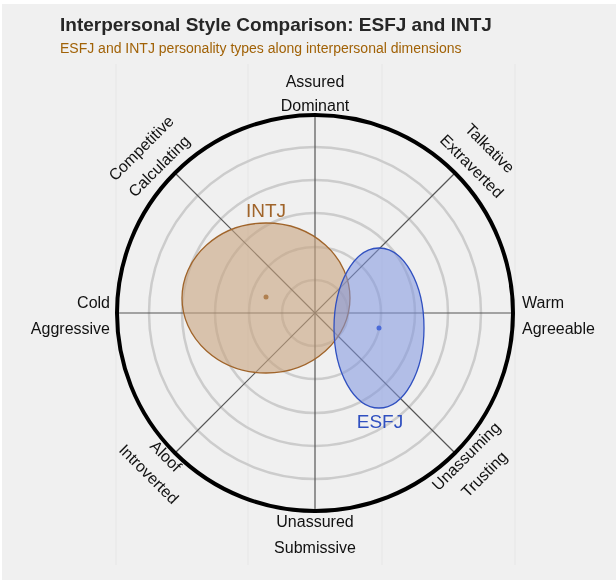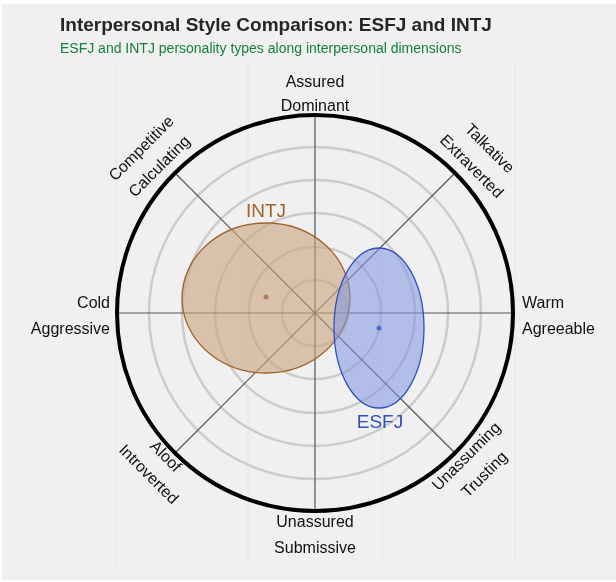--- a/index.html
+++ b/index.html
@@ -1,19 +1,19 @@
 <!DOCTYPE html>
 <html><head>
 <meta charset="utf-8">
 <style>
   html, body { margin: 0; padding: 0; background: #ffffff; }
   body { width: 616px; height: 582px; position: relative; overflow: hidden; font-family: "Liberation Sans", sans-serif; }
   .panel { position: absolute; left: 2px; top: 4px; width: 614px; height: 576px; background: #f0f0f0; }
   .title { position: absolute; left: 60px; top: 14px; font-size: 19px; font-weight: bold; color: #262626; white-space: nowrap; }
-  .subtitle { position: absolute; left: 60px; top: 40px; font-size: 14px; color: #15803d; white-space: nowrap; }
+  .subtitle { position: absolute; left: 60px; top: 40px; font-size: 14px; color: #a16207; white-space: nowrap; }
   svg { position: absolute; left: 0; top: 0; }
   .lbl { font-family: "Liberation Sans", sans-serif; font-size: 16px; fill: #111; }
 </style>
 </head>
 <body>
 
 <div class="panel"></div>
 <div class="title">Interpersonal Style Comparison: ESFJ and INTJ</div>
 <div class="subtitle">ESFJ and INTJ personality types along interpersonal dimensions</div>
 

